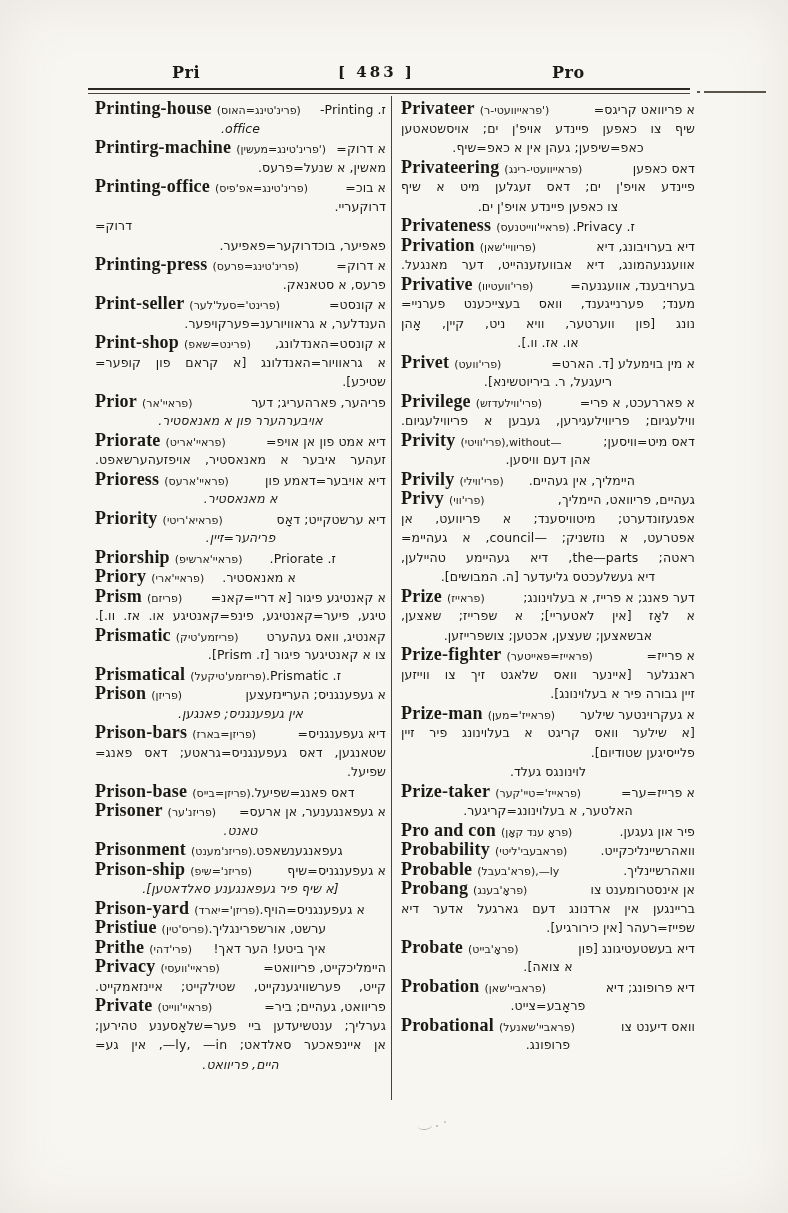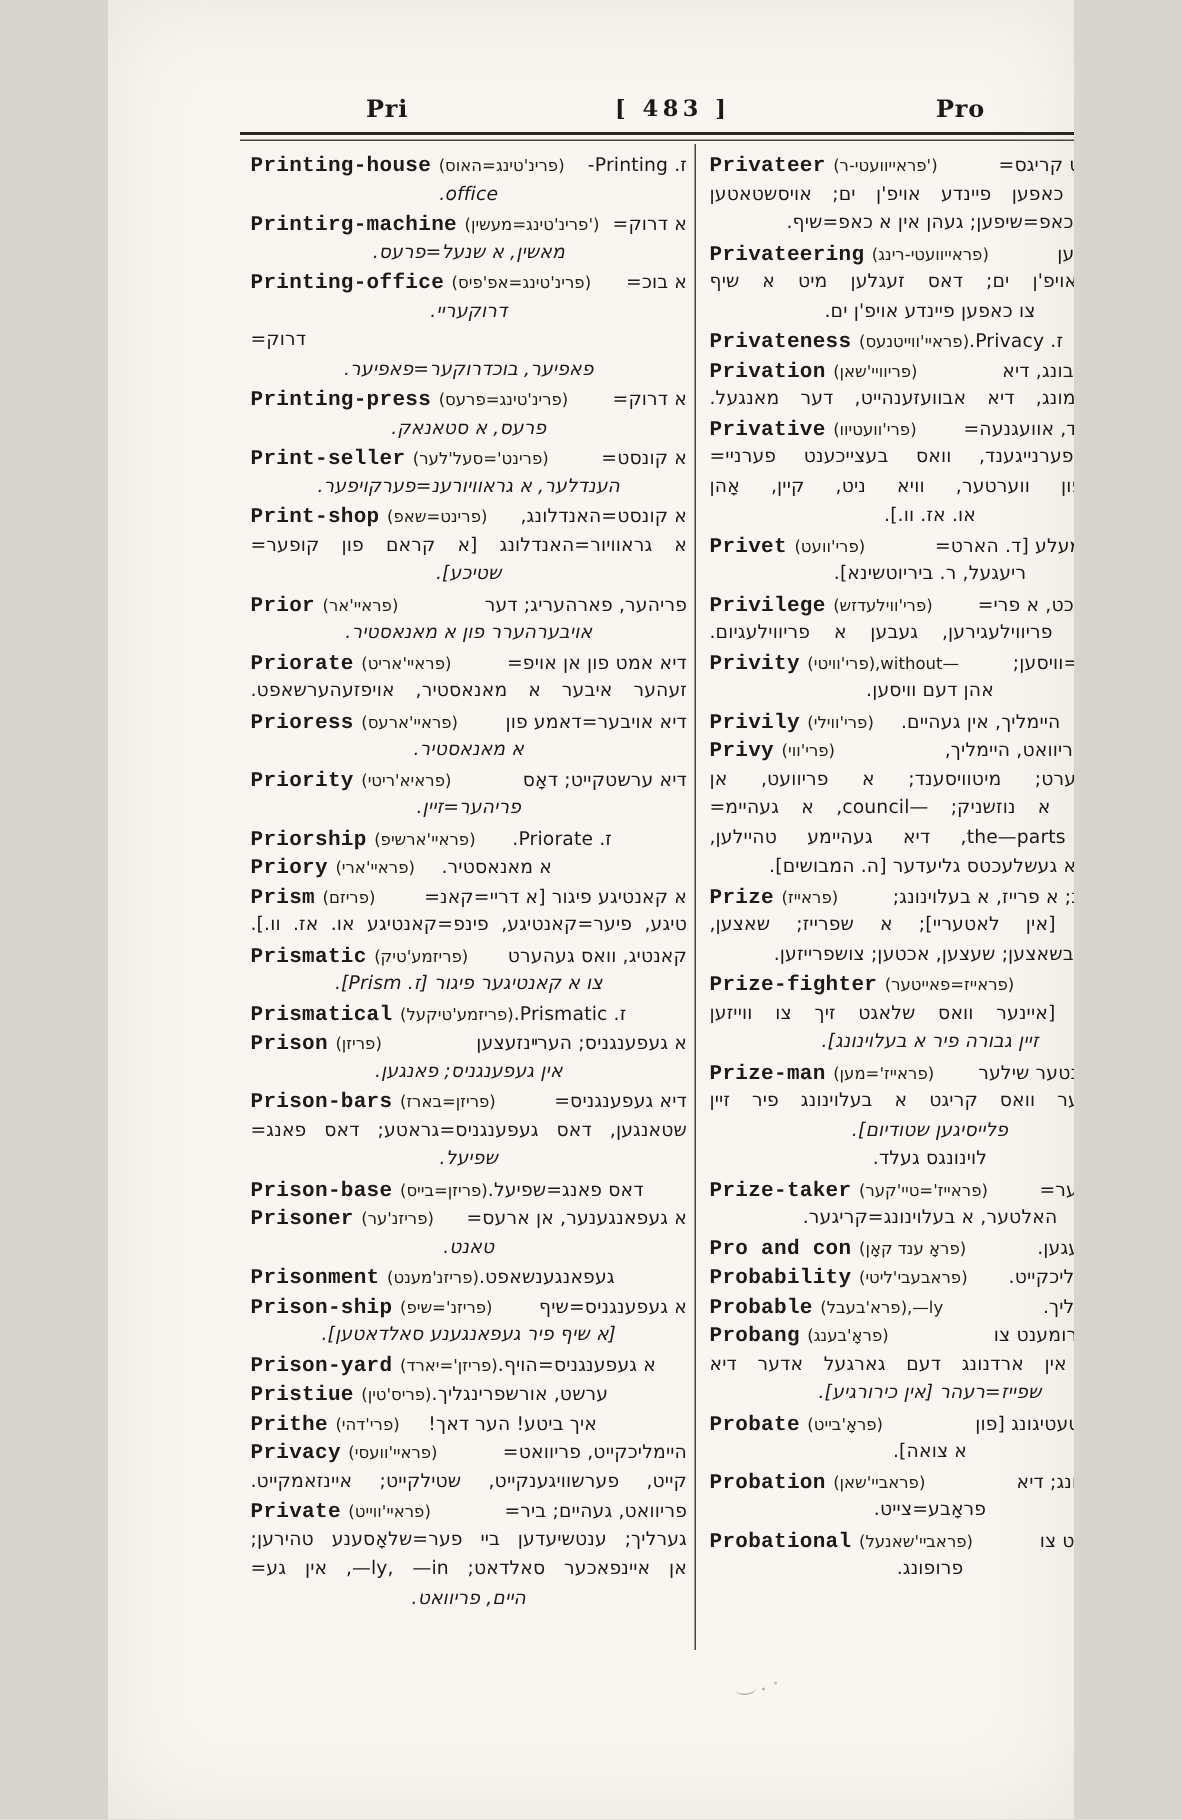--- a/index.html
+++ b/index.html
@@ -1,18 +1,18 @@
 <!DOCTYPE html>
 <html><head>
 <meta charset="utf-8">
 <style>
   html,body{margin:0;padding:0;background:#d8d5ce;}
   .page{
     position:relative;
-    width:644px;height:1213px;
+    width:788px;height:1213px;
     background:#f8f6f1;
     color:#1c1a17;
     font-family:"DejaVu Serif",serif;
     overflow:hidden;
     margin:0 auto;
     box-shadow:inset 0 0 60px rgba(120,110,90,.12);
   }
   .hword{position:absolute;top:63px;font-weight:bold;font-size:16px;letter-spacing:.5px;}
   .hleft{left:172px;}
   .hnum{left:338px;font-size:15px;letter-spacing:3px;}
@@ -21,25 +21,25 @@
         border-top:2px solid #2b2721;border-bottom:1px solid #4a443b;}
   .rule-ext{position:absolute;left:704px;top:91px;width:62px;height:0;border-top:2px solid #5a544a;}
   .rule-dot{position:absolute;left:697px;top:91px;width:3px;height:2px;background:#5a544a;}
   .divider{position:absolute;left:391px;top:96px;width:1px;height:1004px;background:#46413a;}
   .col{position:absolute;top:99px;}
   .col-left{left:95px;width:291px;}
   .col-right{left:401px;width:294px;}
   .line{height:19.5px;line-height:19.5px;white-space:nowrap;overflow:hidden;}
   .first{display:flex;justify-content:space-between;align-items:baseline;}
   .hwgrp{white-space:nowrap;flex:0 0 auto;}
-  .hw{font-weight:bold;font-size:14px;font-family:Liberation Mono, monospace;letter-spacing:.2px;}
+  .hw{font-weight:bold;font-size:18px;font-family:Liberation Serif, serif;letter-spacing:.2px;}
   .pron{font-size:11px;font-family:"DejaVu Sans",sans-serif;margin-left:5px;color:#24201b;}
   .def{font-family:"DejaVu Sans",sans-serif;font-size:12.5px;letter-spacing:.1px;}
   .cont{direction:rtl;font-family:"DejaVu Sans",sans-serif;font-size:12.5px;letter-spacing:.1px;}
-  .a-l{text-align:center;font-style:italic;}
+  .a-l{text-align:right;}
   .a-r{text-align:center;}
   .a-c{text-align:center;font-style:italic;}
   .a-j{text-align:justify;text-align-last:justify;white-space:normal;}
   .smudge{position:absolute;left:418px;top:1118px;width:34px;height:12px;}
   .smudge .arc{position:absolute;left:0;top:4px;width:14px;height:7px;border-bottom:1px solid #b7b2a6;border-radius:50%;transform:rotate(-6deg);}
   .smudge .dot1{position:absolute;left:18px;top:7px;width:2px;height:2px;background:#b7b2a6;border-radius:50%;}
   .smudge .dot2{position:absolute;left:26px;top:3px;width:2px;height:2px;background:#c4bfb3;border-radius:50%;}
 </style>
 </head>
 <body>

